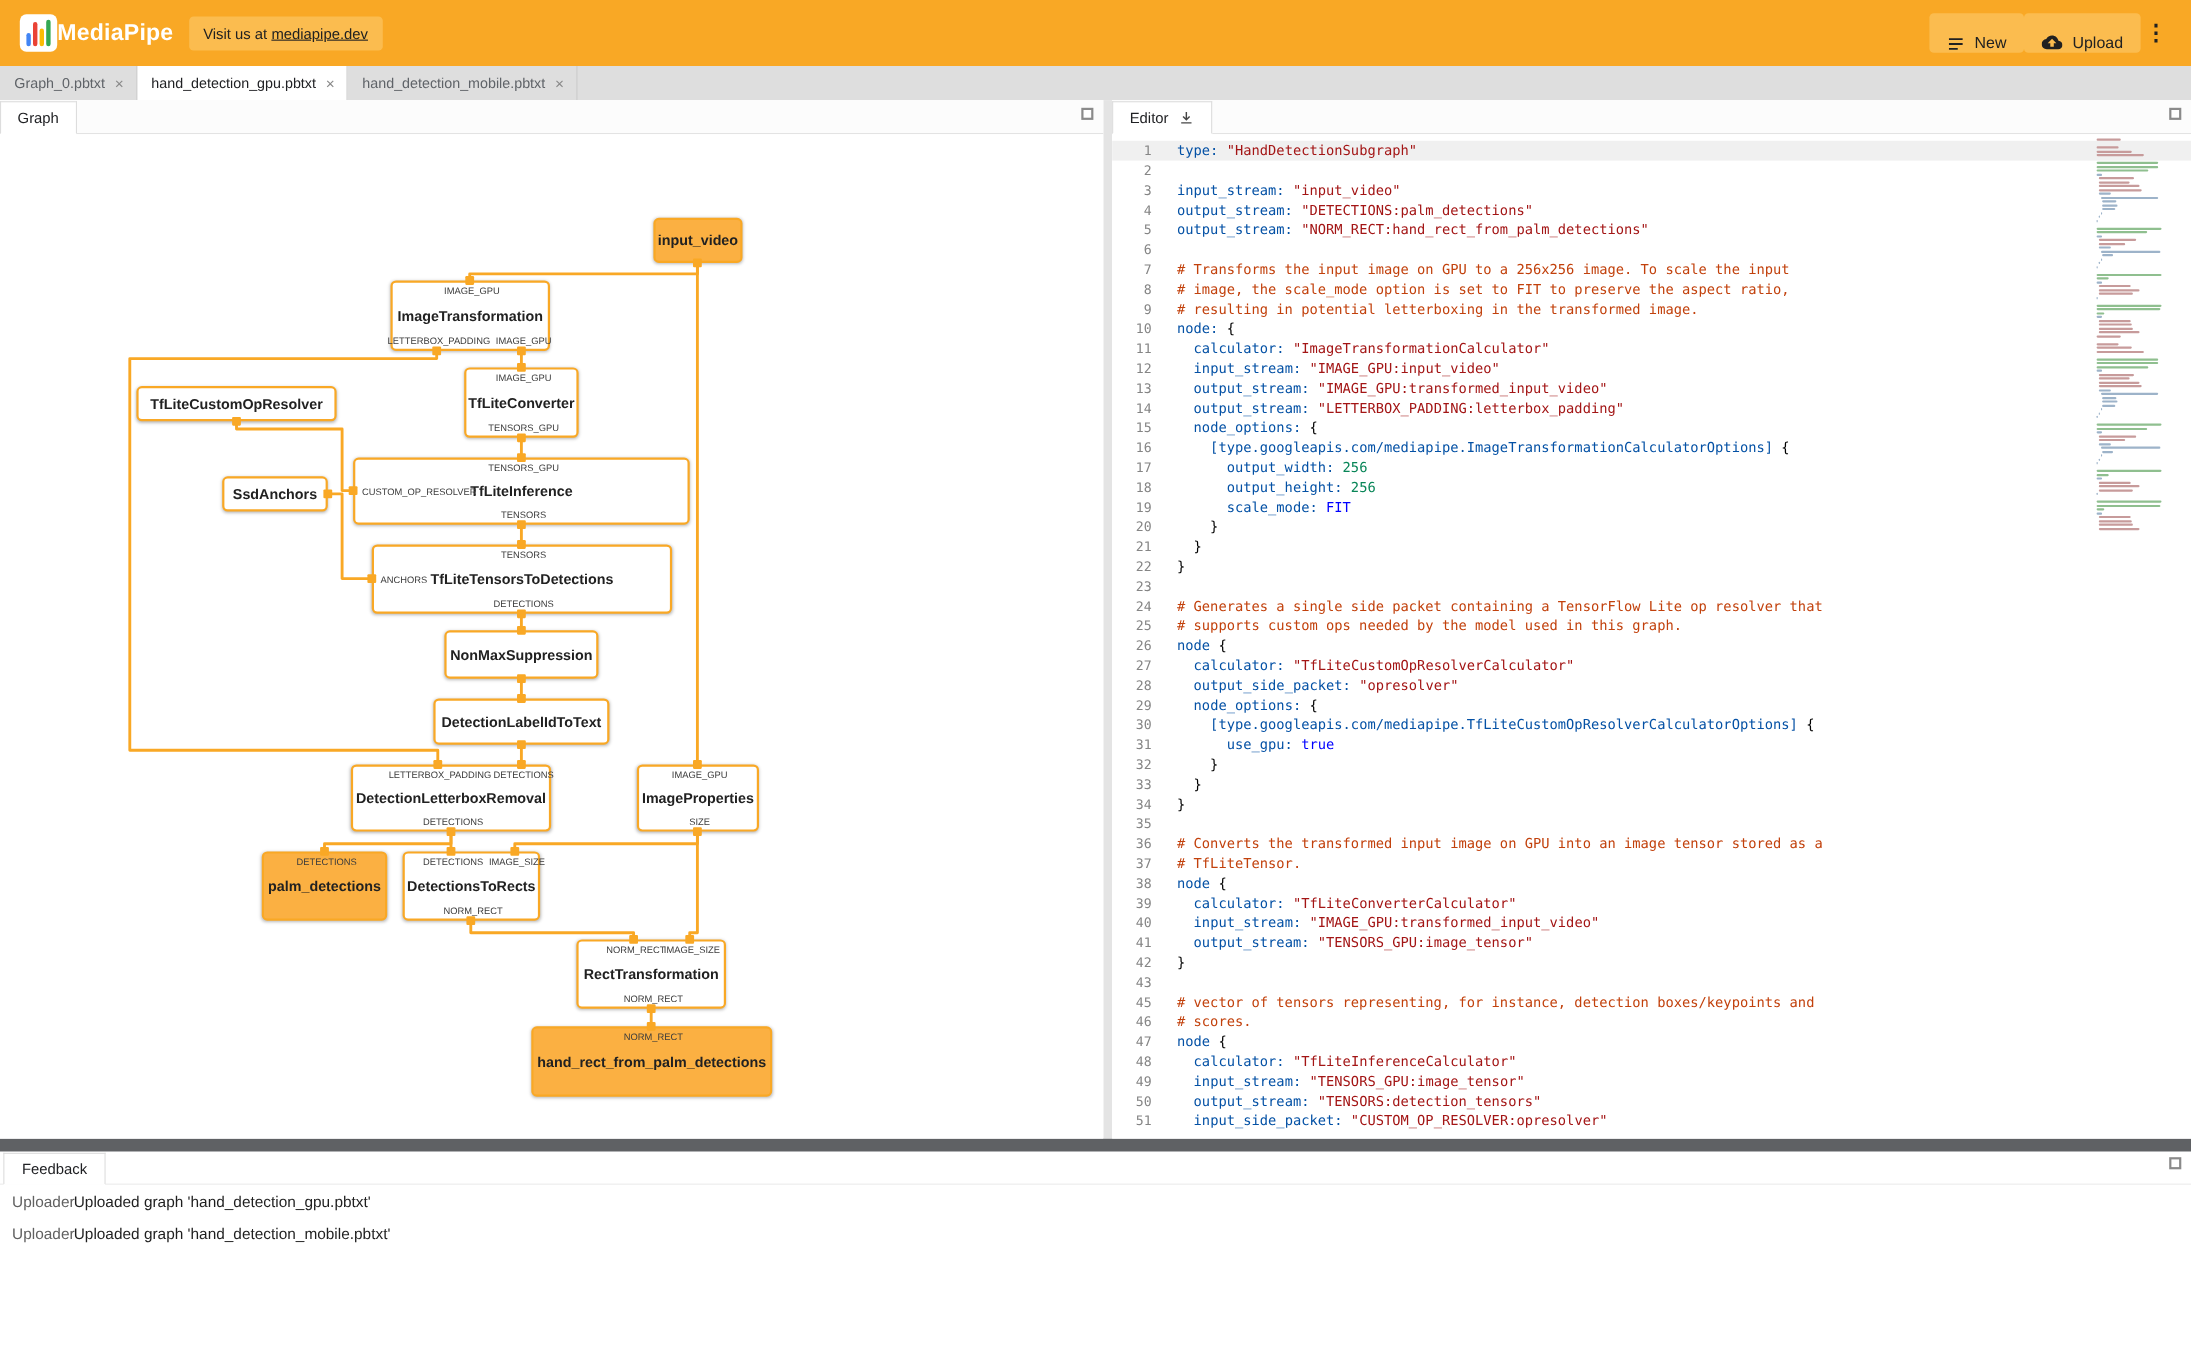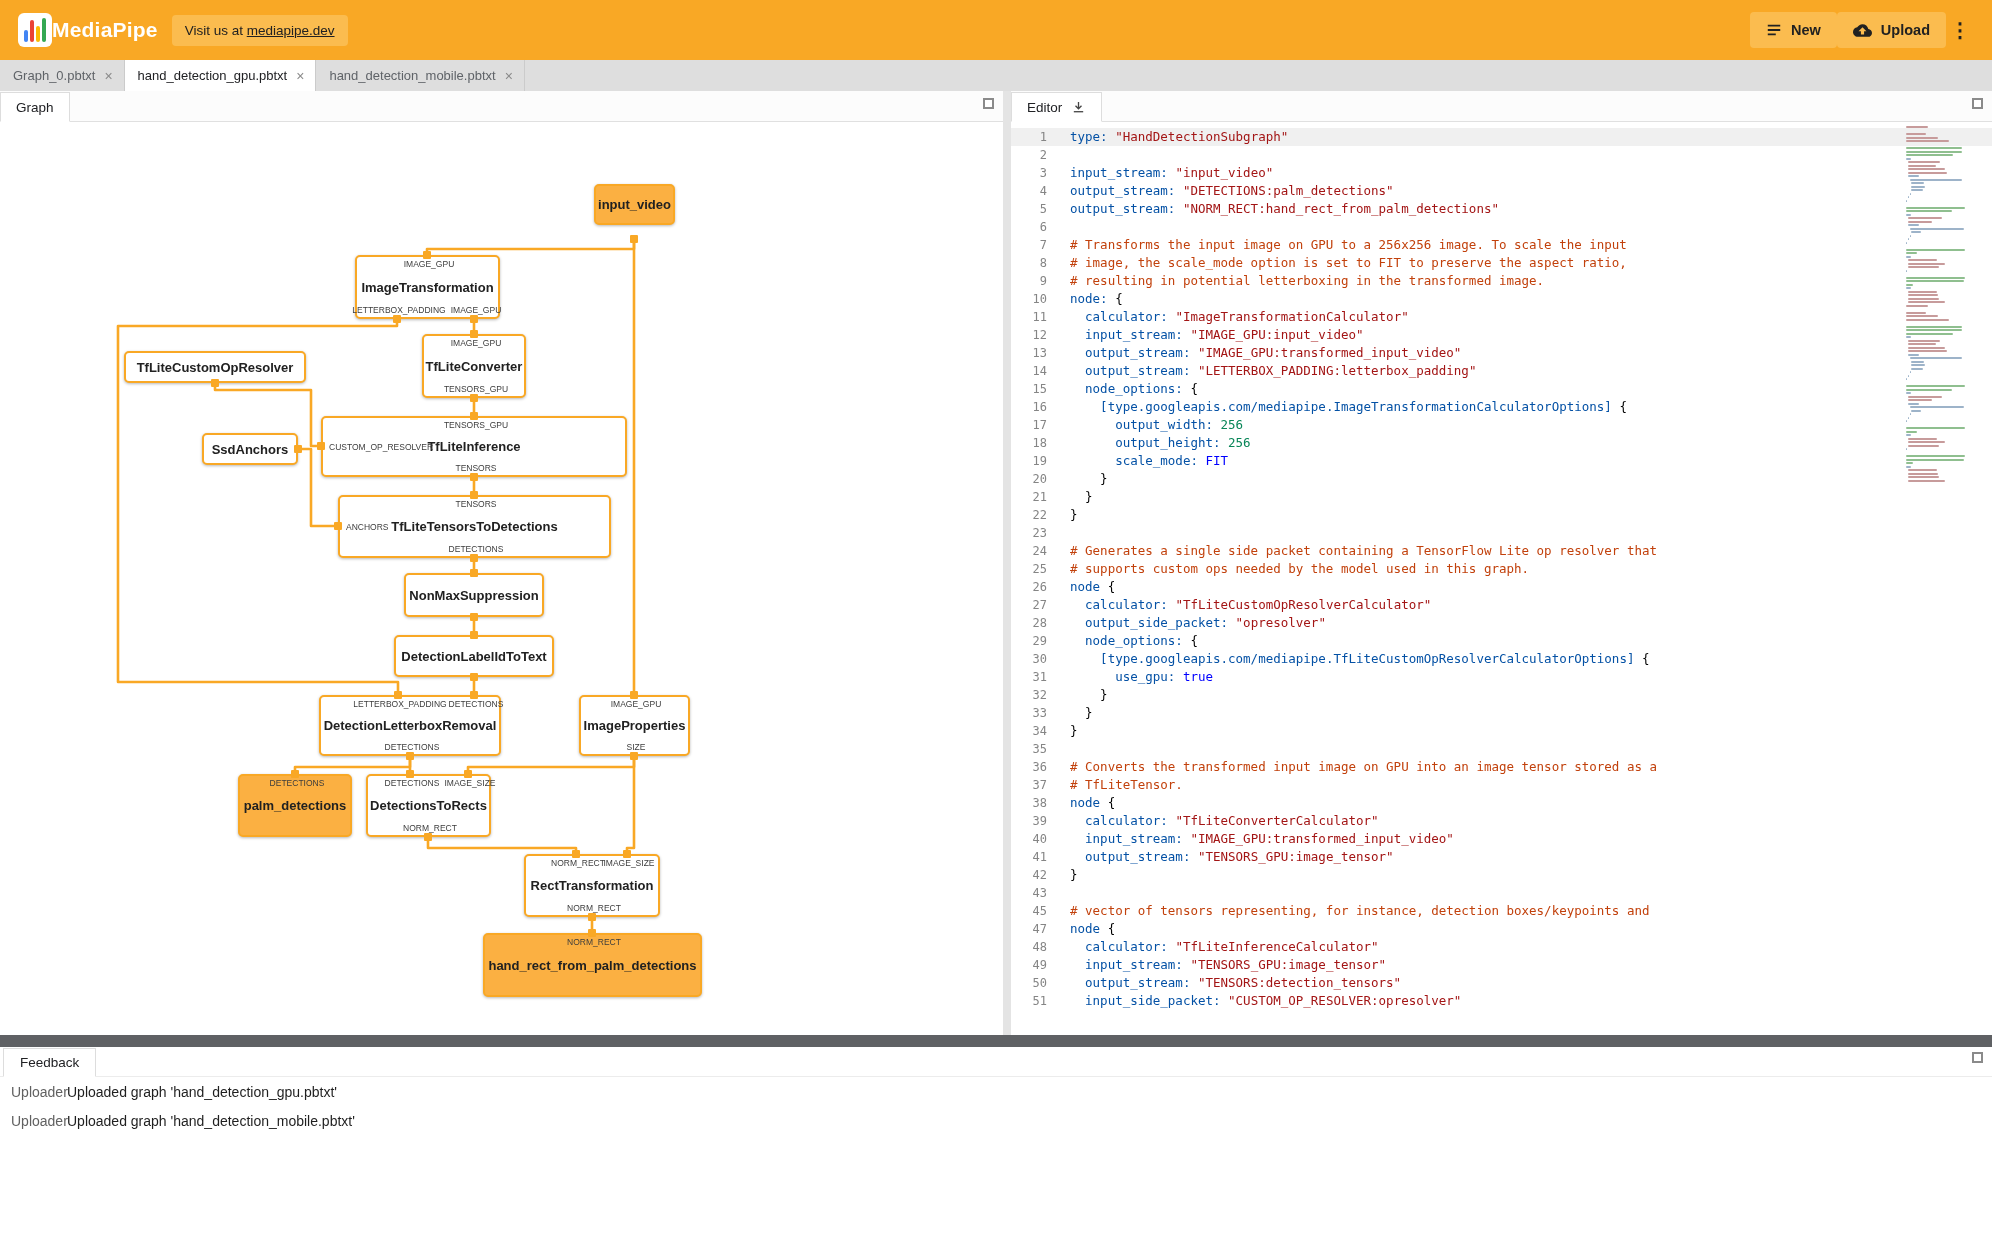--- a/index.html
+++ b/index.html
@@ -12,21 +12,21 @@
   .logo{width:34px;height:34px;background:#fff;border-radius:6px;display:flex;align-items:flex-end;justify-content:center;gap:2px;padding:5px;cursor:pointer}
   .logo i{width:4px;border-radius:2px;display:block}
   .logo i:nth-child(1){height:12px;background:#4285F4}
   .logo i:nth-child(2){height:22px;background:#EA4335}
   .logo i:nth-child(3){height:16px;background:#FBBC04}
   .logo i:nth-child(4){height:24px;background:#34A853}
   .brand{color:#fff;font-size:21px;font-weight:bold;letter-spacing:.2px}
   .visit-chip{background:#FBBC4F;border-radius:4px;padding:8px 13px;font-size:13.5px;color:#212121;margin-left:14px}
   .visit-chip a{color:#212121;text-decoration:underline;cursor:pointer}
   .spacer{flex:1}
-  .hbtn{height:36px;background:#FBBC4F;border:none;border-radius:4px;display:flex;align-items:center;gap:9px;padding:0 16px;font-size:14.5px;font-weight:bold;color:#212121;cursor:pointer;font-family:"Liberation Sans",sans-serif}
+  .hbtn{height:36px;background:#FBBC4F;border:none;border-radius:4px;display:flex;align-items:flex-end;gap:9px;padding:0 16px;font-size:14.5px;font-weight:normal;color:#212121;cursor:pointer;font-family:"Liberation Sans",sans-serif}
   .kebab{font-size:20px;font-weight:bold;color:#212121;padding:0 4px;cursor:pointer;line-height:1}
 
   
   .filetabs{height:31px;background:#DEDEDE;display:flex;align-items:stretch}
   .ftab{display:flex;align-items:center;gap:9px;padding:0 11px 0 13px;font-size:13px;color:#5f6368;border-right:1px solid #cbcbcb;background:#DEDEDE;cursor:pointer;white-space:nowrap}
   .ftab.active{background:#ffffff;color:#202124}
   .ftab-close{color:#8a8a8a;font-size:14px;line-height:1;cursor:pointer}
 
   
   .main{display:flex;height:944px}
@@ -154,21 +154,21 @@
             <polyline points="474,436 474,451"></polyline>
             <polyline points="474,495 474,513"></polyline>
             <polyline points="474,555 474,573"></polyline>
             <polyline points="410,634 410,645 295,645 295,652"></polyline>
             <polyline points="410,634 410,652"></polyline>
             <polyline points="634,634 634,645 468,645 468,652"></polyline>
             <polyline points="634,634 634,726 627,726 627,732"></polyline>
             <polyline points="428,715 428,726 576,726 576,732"></polyline>
             <polyline points="592,795 592,811"></polyline>
           </svg>
-      <div class="gnode stream" style="left: 594px; top: 62px; width: 81px; height: 41px;">
+      <div class="gnode stream" style="left: 594px; top: 76px; width: 81px; height: 41px;">
             <div class="gnode-label">input_video</div>
           </div>
           <div class="gnode" style="left: 355px; top: 133px; width: 145px; height: 64px;">
             <div class="gnode-label">ImageTransformation</div>
             <span class="gport top" style="left: 72px;">IMAGE_GPU</span>
             <span class="gport bottom" style="left: 42px;">LETTERBOX_PADDING</span>
             <span class="gport bottom" style="left: 119px;">IMAGE_GPU</span>
           </div>
           <div class="gnode" style="left: 422px; top: 212px; width: 104px; height: 64px;">
             <div class="gnode-label">TfLiteConverter</div>
@@ -318,20 +318,21 @@
             <div class="cl"><span class="ln">35</span><span class="lc"></span></div>
             <div class="cl"><span class="ln">36</span><span class="lc"><span class="c"># Converts the transformed input image on GPU into an image tensor stored as a</span></span></div>
             <div class="cl"><span class="ln">37</span><span class="lc"><span class="c"># TfLiteTensor.</span></span></div>
             <div class="cl"><span class="ln">38</span><span class="lc"><span class="key">node</span> {</span></div>
             <div class="cl"><span class="ln">39</span><span class="lc">  <span class="key">calculator:</span> <span class="s">"TfLiteConverterCalculator"</span></span></div>
             <div class="cl"><span class="ln">40</span><span class="lc">  <span class="key">input_stream:</span> <span class="s">"IMAGE_GPU:transformed_input_video"</span></span></div>
             <div class="cl"><span class="ln">41</span><span class="lc">  <span class="key">output_stream:</span> <span class="s">"TENSORS_GPU:image_tensor"</span></span></div>
             <div class="cl"><span class="ln">42</span><span class="lc">}</span></div>
             <div class="cl"><span class="ln">43</span><span class="lc"></span></div>
             <div class="cl"><span class="ln">45</span><span class="lc"><span class="c"># vector of tensors representing, for instance, detection boxes/keypoints and</span></span></div>
+            <div class="cl"><span class="ln">46</span><span class="lc"><span class="c"># scores.</span></span></div>
             <div class="cl"><span class="ln">47</span><span class="lc"><span class="key">node</span> {</span></div>
             <div class="cl"><span class="ln">48</span><span class="lc">  <span class="key">calculator:</span> <span class="s">"TfLiteInferenceCalculator"</span></span></div>
             <div class="cl"><span class="ln">49</span><span class="lc">  <span class="key">input_stream:</span> <span class="s">"TENSORS_GPU:image_tensor"</span></span></div>
             <div class="cl"><span class="ln">50</span><span class="lc">  <span class="key">output_stream:</span> <span class="s">"TENSORS:detection_tensors"</span></span></div>
             <div class="cl"><span class="ln">51</span><span class="lc">  <span class="key">input_side_packet:</span> <span class="s">"CUSTOM_OP_RESOLVER:opresolver"</span></span></div>
           </div>
         <div class="minimap" id="minimap">
             <div class="ml">
               <i class="ms" style="margin-left: 0px; width: 21.75px;"></i>
             </div>

